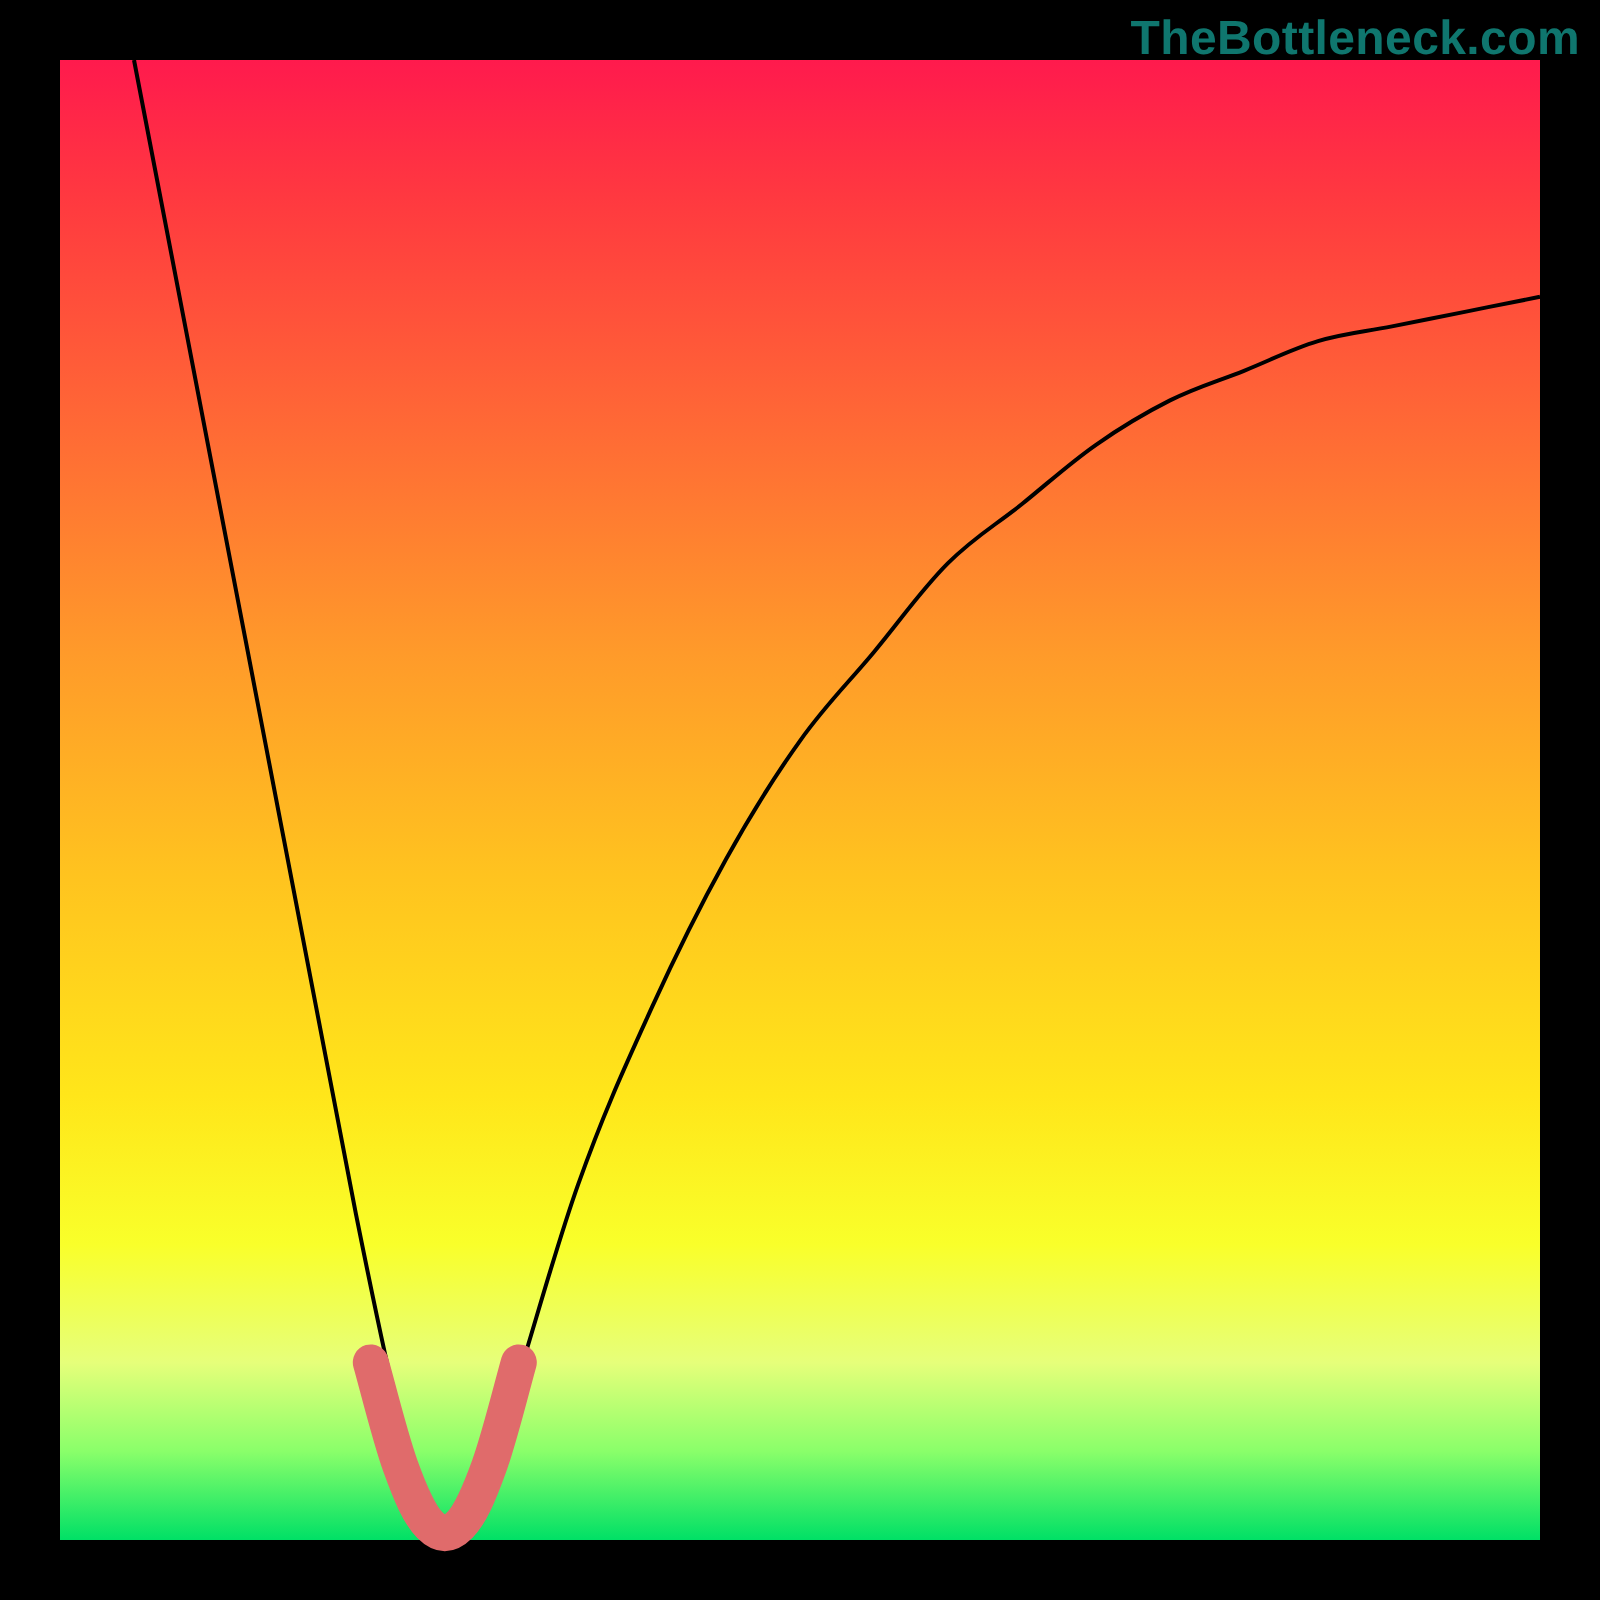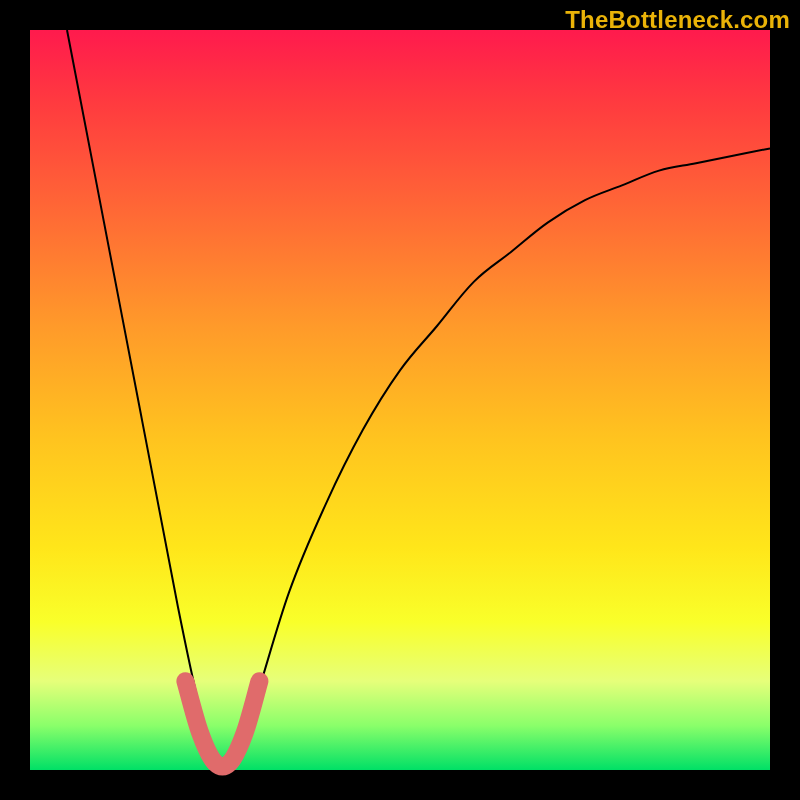--- a/index.html
+++ b/index.html
@@ -22,21 +22,21 @@
       #f9ff2a 80%,
       #e6ff7a 88%,
       #8aff6a 94%,
       #00e066 100%);
   }
 
   .watermark {
     position: absolute;
     top: 6px;
     right: 10px;
-    color: #eab308;
+    color: #0f766e;
     font-family: Arial, Helvetica, sans-serif;
     font-weight: 700;
     font-size: 24px;
     letter-spacing: 0.2px;
     text-shadow: 0 0 1px rgba(0,0,0,0.15);
   }
 
   svg.curve {
     position: absolute;
     left: 0; top: 0;

